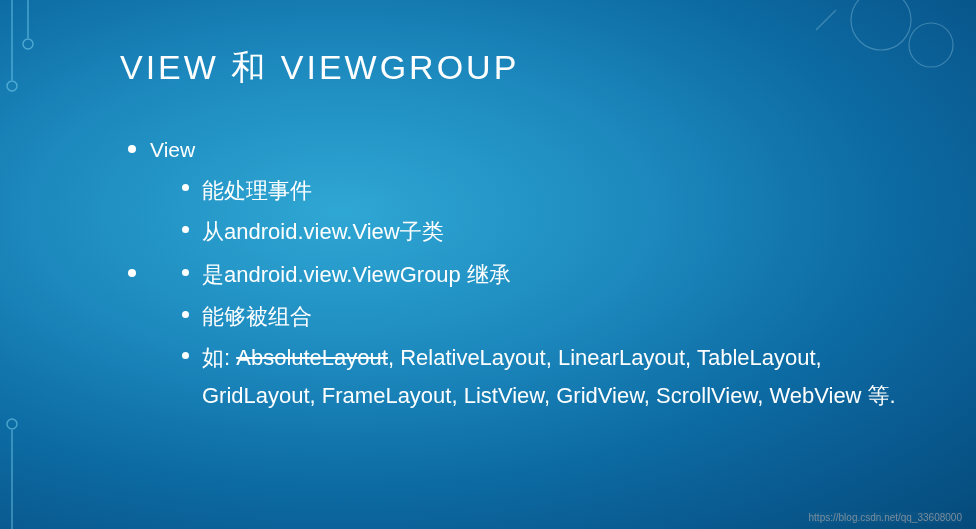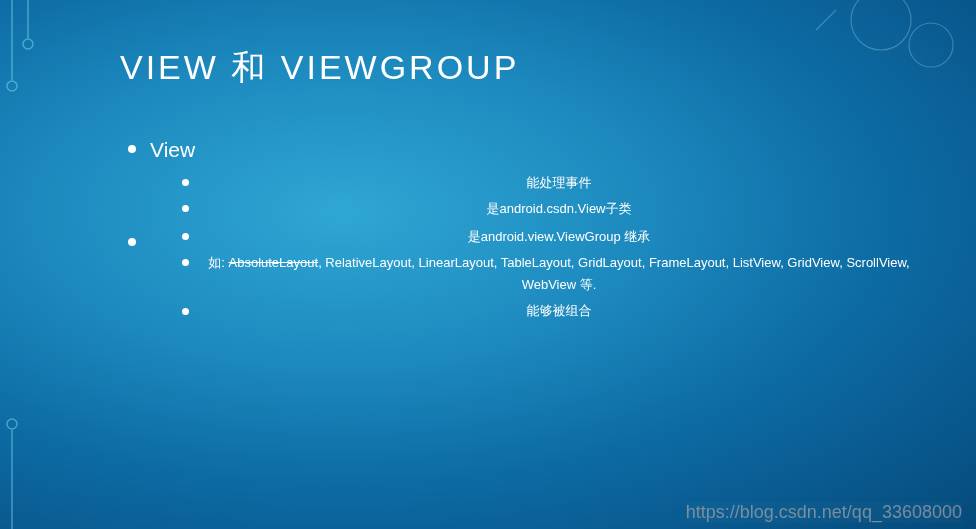--- a/index.html
+++ b/index.html
@@ -44,39 +44,38 @@
   }
   ul.level2 {
     list-style: none;
     padding-left: 32px;
     margin-top: 4px;
   }
   ul.level2 > li {
     position: relative;
     padding-left: 20px;
     margin-bottom: 4px;
-    font-size: 13px;
+    font-size: 22px;
     line-height: 1.7;
-    text-align: center;
   }
   ul.level2 > li::before {
     content: "";
     position: absolute;
     left: 0;
     top: 0.58em;
     width: 7px; height: 7px;
     background: #fff;
     border-radius: 50%;
   }
   .strike { text-decoration: line-through; }
   .watermark {
     position: absolute;
     right: 14px;
     bottom: 6px;
-    font-size: 18px;
+    font-size: 10px;
     color: rgba(140,150,160,0.85);
     font-family: Arial, sans-serif;
     background: rgba(255,255,255,0.02);
   }
   
   .deco {
     position: absolute;
     left: 0; top: 0; bottom: 0;
     width: 60px;
     pointer-events: none;
@@ -119,28 +118,28 @@
     </svg>
   </div>
 
   <h1 class="title">VIEW 和 VIEWGROUP</h1>
 
   <ul class="level1">
     <li>
       <span>View</span>
       <ul class="level2">
         <li><span>能处理事件</span></li>
-        <li><span>是android.csdn.View子类</span></li>
+        <li><span>从android.view.View子类</span></li>
       </ul>
     </li>
     <li>
       <ul class="level2">
         <li><span>是android.view.ViewGroup 继承</span></li>
+        <li><span>能够被组合</span></li>
         <li>
           <span>如: </span><span class="strike">AbsoluteLayout</span><span>, RelativeLayout, LinearLayout, TableLayout, GridLayout, FrameLayout, ListView, GridView, ScrollView, WebView 等.</span>
         </li>
-        <li><span>能够被组合</span></li>
       </ul>
     </li>
   </ul>
 
   <div class="watermark">https://blog.csdn.net/qq_33608000</div>
 </div>
 
 </body></html>

